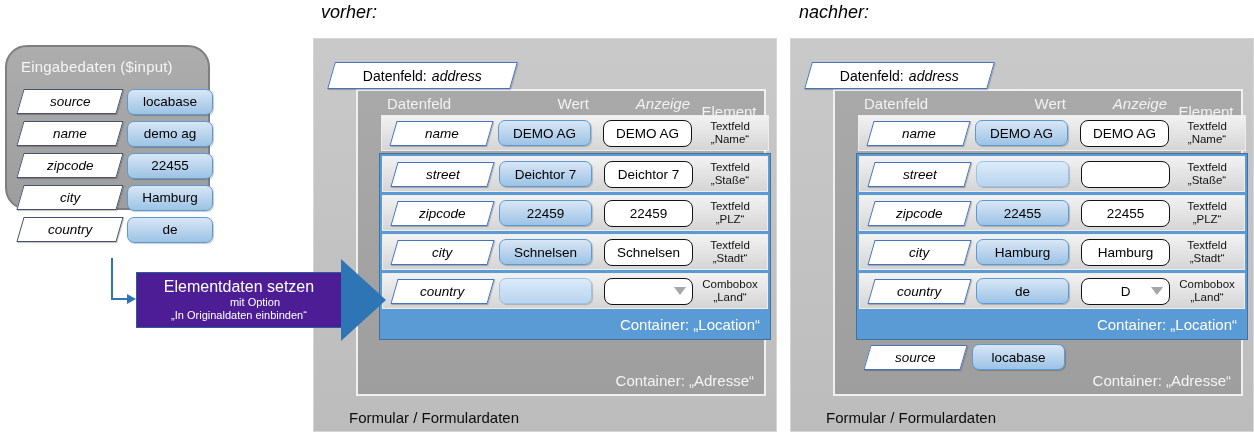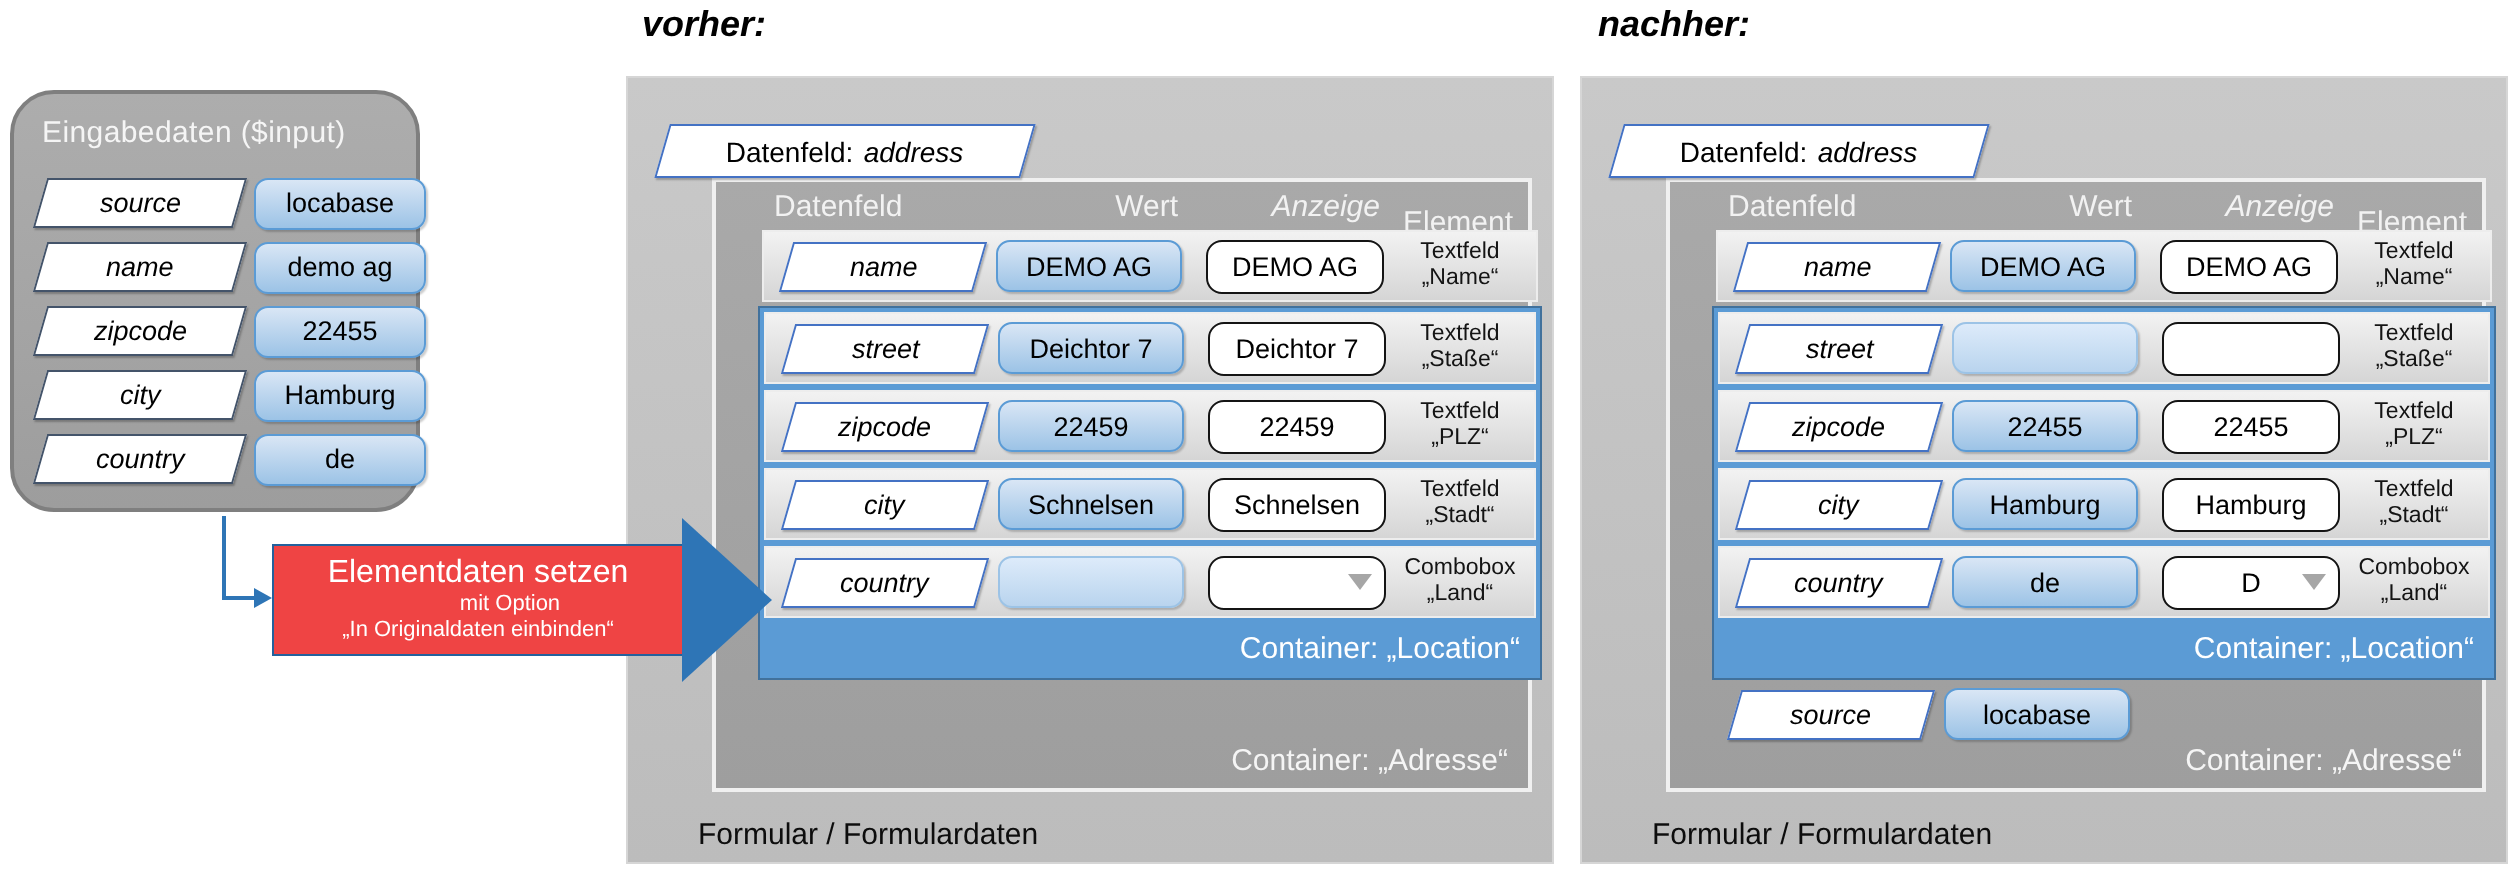--- a/index.html
+++ b/index.html
@@ -4,21 +4,21 @@
 <style>
   * { margin:0; padding:0; box-sizing:border-box; }
   html,body { background:#ffffff; }
   body {
     width:1254px; height:436px; position:relative; overflow:hidden;
     font-family:"Liberation Sans", sans-serif; color:#111;
   }
 
   
   .input-box {
-    position:absolute; left:5px; top:45px; width:205px; height:211px;
+    position:absolute; left:5px; top:45px; width:205px; height:165px;
     background:linear-gradient(180deg,#adadad,#9d9d9d);
     border:2.5px solid #7f7f7f; border-radius:22px;
   }
   .input-title { color:#f5f5f5; font-size:15px; padding:11px 0 0 14px; letter-spacing:.2px; }
   .input-row { position:absolute; left:13px; display:flex; align-items:center; height:27px; }
   .input-row .pgram { width:100px; }
   .input-row .chip  { width:86px; margin-left:7px; }
 
   
   .pgram {
@@ -40,33 +40,33 @@
 
   
   .conn-v { position:absolute; left:111px; top:258px; width:2px; height:41px; background:#2e75b6; }
   .conn-h { position:absolute; left:111px; top:298px; width:17px; height:2px; background:#2e75b6; }
   .conn-head { position:absolute; left:127px; top:294px; width:0; height:0;
     border-top:5px solid transparent; border-bottom:5px solid transparent; border-left:9px solid #2e75b6; }
 
   
   .arrow-body {
     position:absolute; left:136px; top:272px; width:205px; height:56px;
-    background:#ef4444; border:1px solid #24619c; border-right:none; z-index:6;
+    background:#4c1d95; border:1px solid #24619c; border-right:none; z-index:6;
     display:flex; flex-direction:column; align-items:center; justify-content:center; color:#fff;
   }
   .arrow-line1 { font-size:16px; line-height:18px; white-space:nowrap; }
   .arrow-line2 { font-size:11px; line-height:13px;padding-left:32px; }
   .arrow-line3 { font-size:11px; line-height:13px; white-space:nowrap; }
   .arrow-head {
     position:absolute; left:341px; top:259px; width:0; height:0; z-index:6;
     border-top:41px solid transparent; border-bottom:41px solid transparent; border-left:45px solid #2e75b6;
   }
 
   
-  .panel-title { position:absolute; top:2px; font-size:18px; font-style:italic; font-weight:bold; color:#000; }
+  .panel-title { position:absolute; top:2px; font-size:18px; font-style:italic; font-weight:normal; color:#000; }
   .panel-outer {
     position:absolute; top:38px; width:464px; height:394px;
     background:linear-gradient(180deg,#c9c9c9,#bcbcbc); border:1px solid #d6d6d6;
   }
   .panel-footer { position:absolute; left:11px; bottom:5px; font-size:15px; color:#0d0d0d;margin-left:24px; }
   .panel-inner {
     position:absolute; left:42px; top:50px; width:410px; height:307px;
     background:linear-gradient(180deg,#a9a9a9,#9e9e9e); border:2px solid #f0f0f0;
   }
   .tab {

